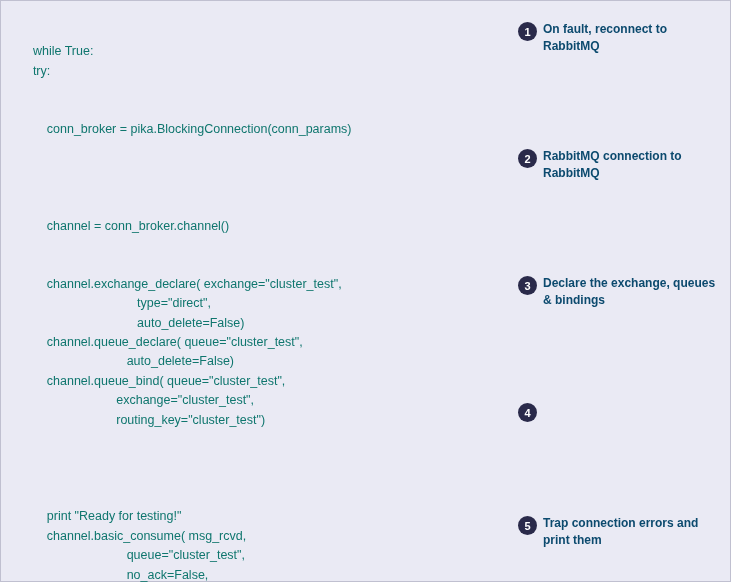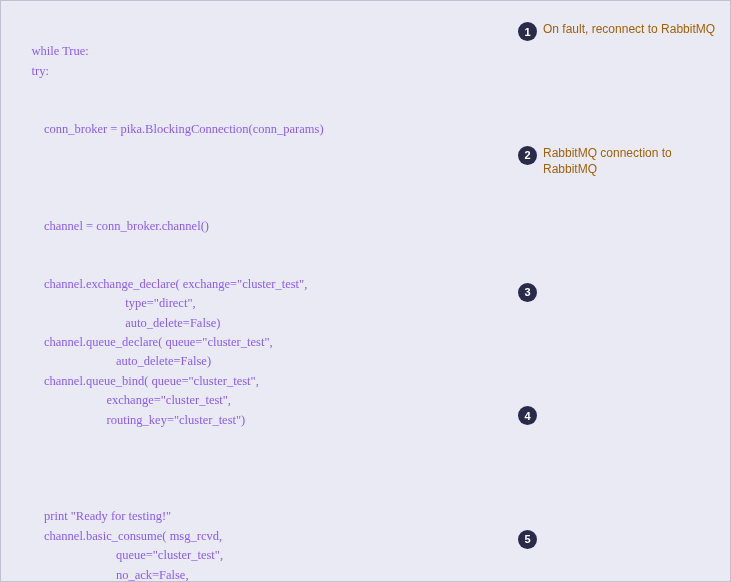--- a/index.html
+++ b/index.html
@@ -15,23 +15,23 @@
       height: 582px;
       background: #eaeaf4;
       border: 1px solid #c0c0d0;
       display: flex;
       flex-direction: row;
       padding: 18px 12px 18px 18px;
       gap: 0;
     }
     .code-panel {
       flex: 1;
-      font-family: Liberation Serif, serif;
+      font-family: Liberation Sans, sans-serif;
       font-size: 12.5px;
-      color: #8b5cf6;
+      color: #0f766e;
       line-height: 1.55;
       white-space: pre;
       padding-right: 10px;
       padding-top: 4px;
     }
     .annotations-panel {
       width: 200px;
       display: flex;
       flex-direction: column;
       justify-content: space-between;
@@ -57,22 +57,22 @@
       display: flex;
       align-items: center;
       justify-content: center;
       flex-shrink: 0;
       margin-top: 1px;
       font-family: Arial, sans-serif;
     }
     .annotation-text {
       font-family: Arial, sans-serif;
       font-size: 12px;
-      font-weight: normal;
-      color: #a16207;
+      font-weight: bold;
+      color: #0c4a6e;
       line-height: 1.4;
     }
   </style>
 </head>
 <body>
 
 <div class="container">
   <div class="code-panel">
     <span>while True:</span>
 <span>    try:</span>
@@ -117,24 +117,26 @@
       <div class="annotation-text">On fault, reconnect to RabbitMQ</div>
     </div>
 
     <div class="annotation">
       <div class="annotation-badge">2</div>
       <div class="annotation-text">RabbitMQ connection to RabbitMQ</div>
     </div>
 
     <div class="annotation">
       <div class="annotation-badge">3</div>
+      <div class="annotation-text">Declare the exchange, queues &amp; bindings</div>
     </div>
 
     <div class="annotation">
       <div class="annotation-badge">4</div>
     </div>
 
     <div class="annotation">
       <div class="annotation-badge">5</div>
+      <div class="annotation-text">Trap connection errors and print them</div>
     </div>
 
   </div>
 </div>
 
 </body></html>

